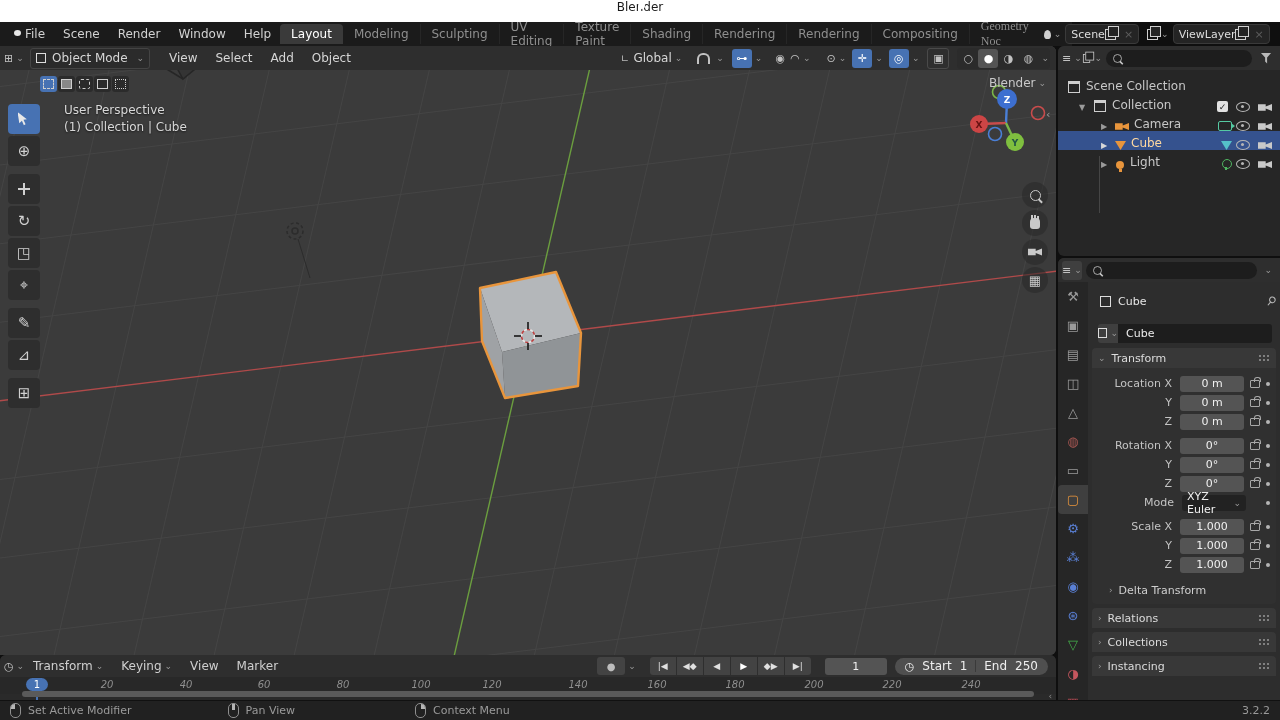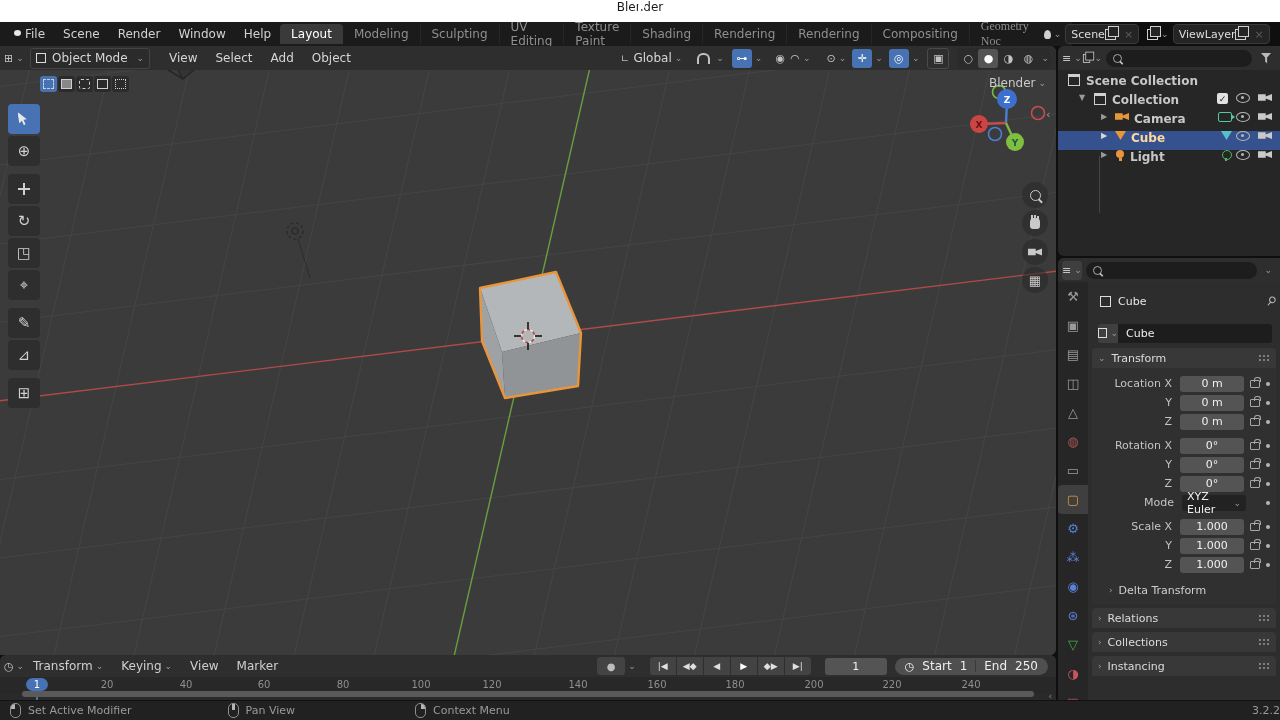--- a/index.html
+++ b/index.html
@@ -45,21 +45,21 @@
   .hand::before{content:"";position:absolute;top:-3px;left:1px;width:2px;height:4px;background:#c9c9c9;box-shadow:3px 0 0 #c9c9c9,6px 1px 0 #c9c9c9;}
   .camico{width:14px;height:9px;background:#c9c9c9;clip-path:polygon(0 15%,55% 15%,55% 40%,100% 10%,100% 90%,55% 60%,55% 85%,0 85%);}
   .camico.orange{background:#e8953c;}
   .camico.green{background:none;border:1px solid #55c9a2;clip-path:none;width:12px;height:8px;border-radius:2px;position:relative;}
   .camico.green::after{content:"";position:absolute;right:-4px;top:1px;border-left:4px solid #55c9a2;border-top:3px solid transparent;border-bottom:3px solid transparent;}
   
   #outliner{left:1058px;top:46px;width:222px;height:210px;background:#262626;border-radius:6px 0 0 6px;overflow:hidden;font-size:12px;}
   #out-header{height:24px;background:#2e2e2e;display:flex;align-items:center;padding:0 4px;}
   .searchbox{background:#1d1d1d;border-radius:9px;height:17px;flex:1;display:flex;align-items:center;padding:0 6px;margin:0 4px;}
   .funnel{width:11px;height:11px;background:#b9b9b9;clip-path:polygon(0 0,100% 0,60% 45%,60% 100%,42% 82%,42% 45%);}
-  .orow{height:19px;display:flex;align-items:flex-start;color:#c7c7c7;position:relative;font-weight:bold;}
+  .orow{height:19px;display:flex;align-items:flex-end;color:#c7c7c7;position:relative;}
   .orow.sel{background:#35528e;color:#fff;}
   .tri-mesh{width:11px;height:9px;background:#e8953c;clip-path:polygon(0 0,100% 0,50% 100%);}
   .tri-mesh.cyan{background:#55c0c9;}
   .bulb{width:8px;height:8px;border-radius:50%;background:#e8953c;position:relative;}
   .bulb::after{content:"";position:absolute;left:2.5px;top:8px;width:3px;height:3px;background:#e8953c;}
   .bulb.green{background:none;border:1.5px solid #4fb461;}
   .bulb.green::after{background:#4fb461;left:2px;top:7px;width:2px;height:3px;}
   .eye{width:12px;height:8px;border:1px solid #b5b5b5;border-radius:50%;position:relative;margin:0 4px;}
   .eye::after{content:"";position:absolute;left:3.5px;top:1.5px;width:3px;height:3px;border-radius:50%;background:#b5b5b5;}
   .ckbox{width:11px;height:11px;background:#e2e2e2;border-radius:2px;color:#222;font-size:9px;display:flex;align-items:center;justify-content:center;margin:0 4px;}
@@ -78,21 +78,21 @@
   .pfield.dark{background:#222222;justify-content:space-between;padding:0 5px;box-sizing:border-box;}
   .lock{width:8px;height:6px;border:1px solid #a8a8a8;border-radius:1px;position:relative;margin:0 6px 0 6px;}
   .lock::before{content:"";position:absolute;left:3px;top:-4px;width:5px;height:4px;border:1px solid #a8a8a8;border-bottom:none;border-radius:3px 3px 0 0;}
   .adot{width:4px;height:4px;border-radius:50%;background:#b5b5b5;margin-right:6px;}
   .subrow{height:20px;display:flex;align-items:center;color:#cfcfcf;}
   
   #timeline{left:0;top:655px;width:1056px;height:45px;background:#2a2a2a;border-radius:6px 6px 0 0;overflow:hidden;font-size:12px;}
   #tl-header{height:22px;background:#2e2e2e;display:flex;align-items:center;}
   .tbtn{height:18px;min-width:20px;background:#434343;display:flex;align-items:center;justify-content:center;color:#e0e0e0;font-size:9px;padding:0 3px;}
   #ruler{position:relative;height:17px;background:#282828;color:#8f8f8f;font-size:10px;}
-  .tick{position:absolute;top:2px;width:40px;text-align:center;}
+  .tick{position:absolute;top:2px;width:40px;text-align:center;font-style:italic;}
   .playhead{position:absolute;left:26px;top:1px;width:22px;height:13px;background:#4772b3;border-radius:7px;color:#fff;font-size:10px;display:flex;align-items:center;justify-content:center;}
   #tl-scroll{position:absolute;left:22px;top:36px;width:1012px;height:6px;background:#5a5a5a;border-radius:3px;}
   
   #statusbar{left:0;top:700px;width:1280px;height:20px;background:#212121;font-size:11px;color:#9a9a9a;border-top:1px solid #111;box-sizing:border-box;}
   .mouse{width:9px;height:13px;border:1.5px solid #8f8f8f;border-radius:5px;position:relative;margin-right:7px;}
   .mouse.l::after{content:"";position:absolute;left:0;top:0;width:4px;height:5px;background:#b5b5b5;border-radius:4px 0 0 0;}
   .mouse.m::after{content:"";position:absolute;left:3px;top:0;width:3px;height:6px;background:#b5b5b5;}
   .mouse.r::after{content:"";position:absolute;right:0;top:0;width:4px;height:5px;background:#b5b5b5;border-radius:0 4px 0 0;}
   .magnet{width:9px;height:9px;border:2px solid #c2c2c2;border-bottom:none;border-radius:6px 6px 0 0;}
 </style>
@@ -319,20 +319,24 @@
       </span>
     <span class="selbtn">
         <span class="dash" style="border-style:dotted;"></span>
       </span>
   </div>
   <div class="abs flex" style="right:10px;top:30px;color:#c9c9c9;font-size:12px;">
     <span>Blender</span>
       <span class="chev">⌄</span>
   </div>
 
+  <div class="abs" style="left:64px;top:57px;font-size:12px;color:#d8d8d8;text-shadow:0 1px 2px rgba(0,0,0,.6);">
+    <div>User Perspective</div>
+    <div style="margin-top:3px;">(1) Collection | Cube</div>
+  </div>
 
   <div class="abs" style="left:8px;top:58px;">
     <div class="tool active">
         <span class="arrowcur"></span>
       </div>
     <div class="tool">
         <span>⊕</span>
       </div>
     <div style="height:6px"></div>
     <div class="tool">
@@ -674,14 +678,14 @@
   </span>
   <span class="flex" style="margin-left:96px;">
     <span class="mouse m"></span>
     <span>Pan View</span>
   </span>
   <span class="flex" style="margin-left:120px;">
     <span class="mouse r"></span>
     <span>Context Menu</span>
   </span>
   <span style="flex:1"></span>
-  <span style="">3.2.2</span>
+  <span style="margin-right:10px;">3.2.2</span>
 </div>
 
 </body></html>

